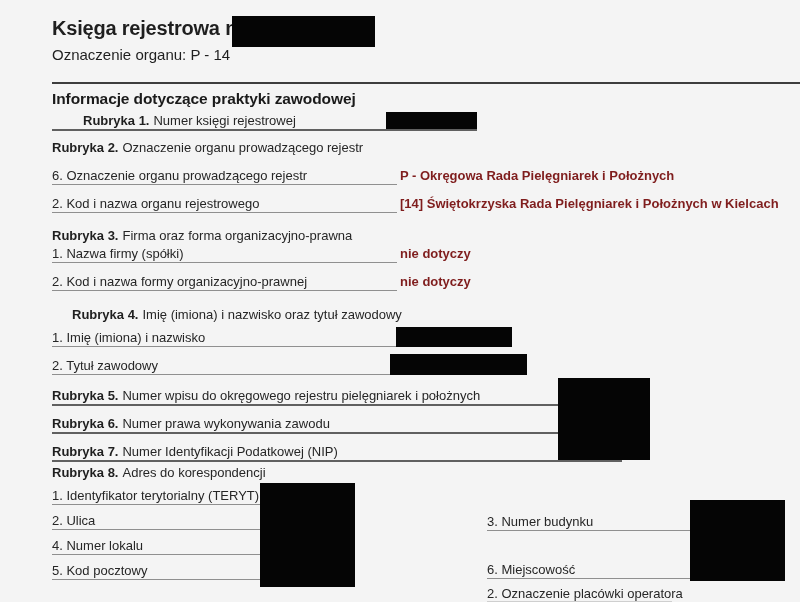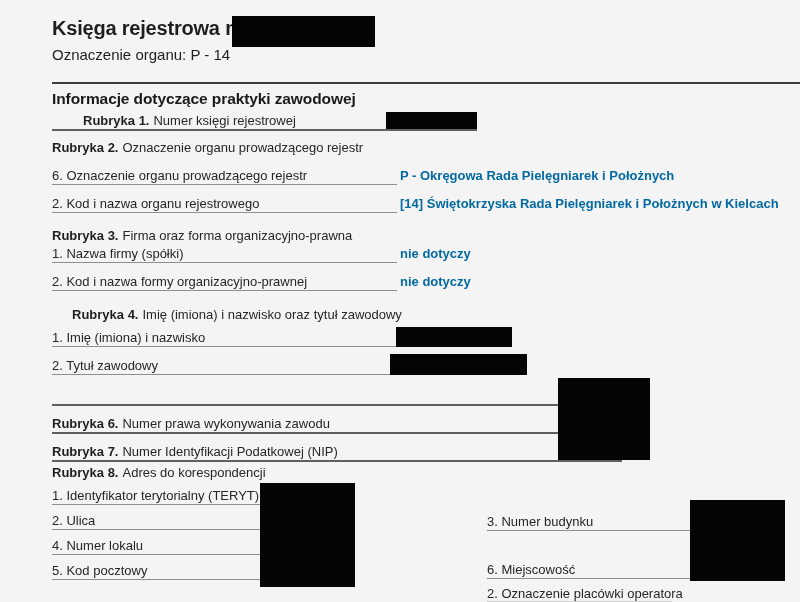--- a/index.html
+++ b/index.html
@@ -26,21 +26,21 @@
   }
   .rule{height:2px;background:#3d3d3d;}
   .section-heading{
     font-size:15.5px;font-weight:700;color:#1a1a1a;
     line-height:18px;white-space:nowrap;letter-spacing:-0.1px;
   }
   .row-text{
     font-size:13px;line-height:16px;white-space:nowrap;color:#262626;
   }
   .rub-num{font-weight:700;margin-right:4px;color:#1f1f1f;}
-  .value{font-weight:700;color:#0369a1;}
+  .value{font-weight:700;color:#7f1d1d;}
   .line{height:1px;background:#8f8f8f;}
   .line-strong{height:2px;background:#606060;}
   .line-faint{height:1px;background:#cfcfcf;}
   .redact{background:#050505;}
 </style>
 </head>
 <body>
 
 <div class="page">
 
@@ -80,20 +80,23 @@
   <div class="abs row-text" style="left:52px;top:307px;margin-left:20px;">
     <span class="rub-num">Rubryka 4.</span><span>Imię (imiona) i nazwisko oraz tytuł zawodowy</span>
   </div>
   <div class="abs row-text" style="left:52px;top:330px;">1. Imię (imiona) i nazwisko</div>
   <div class="abs line" style="left:52px;top:346px;width:460px;"></div>
   <div class="abs redact" style="left:396px;top:327px;width:116px;height:20px;"></div>
   <div class="abs row-text" style="left:52px;top:358px;">2. Tytuł zawodowy</div>
   <div class="abs line" style="left:52px;top:374px;width:475px;"></div>
   <div class="abs redact" style="left:390px;top:354px;width:137px;height:21px;"></div>
 
+  <div class="abs row-text" style="left:52px;top:388px;">
+    <span class="rub-num">Rubryka 5.</span><span>Numer wpisu do okręgowego rejestru pielęgniarek i położnych</span>
+  </div>
   <div class="abs line-strong" style="left:52px;top:404px;width:570px;"></div>
   <div class="abs row-text" style="left:52px;top:416px;">
     <span class="rub-num">Rubryka 6.</span><span>Numer prawa wykonywania zawodu</span>
   </div>
   <div class="abs line-strong" style="left:52px;top:432px;width:570px;"></div>
   <div class="abs row-text" style="left:52px;top:444px;">
     <span class="rub-num">Rubryka 7.</span><span>Numer Identyfikacji Podatkowej (NIP)</span>
   </div>
   <div class="abs line-strong" style="left:52px;top:460px;width:570px;"></div>
   <div class="abs redact" style="left:558px;top:378px;width:92px;height:82px;"></div>

